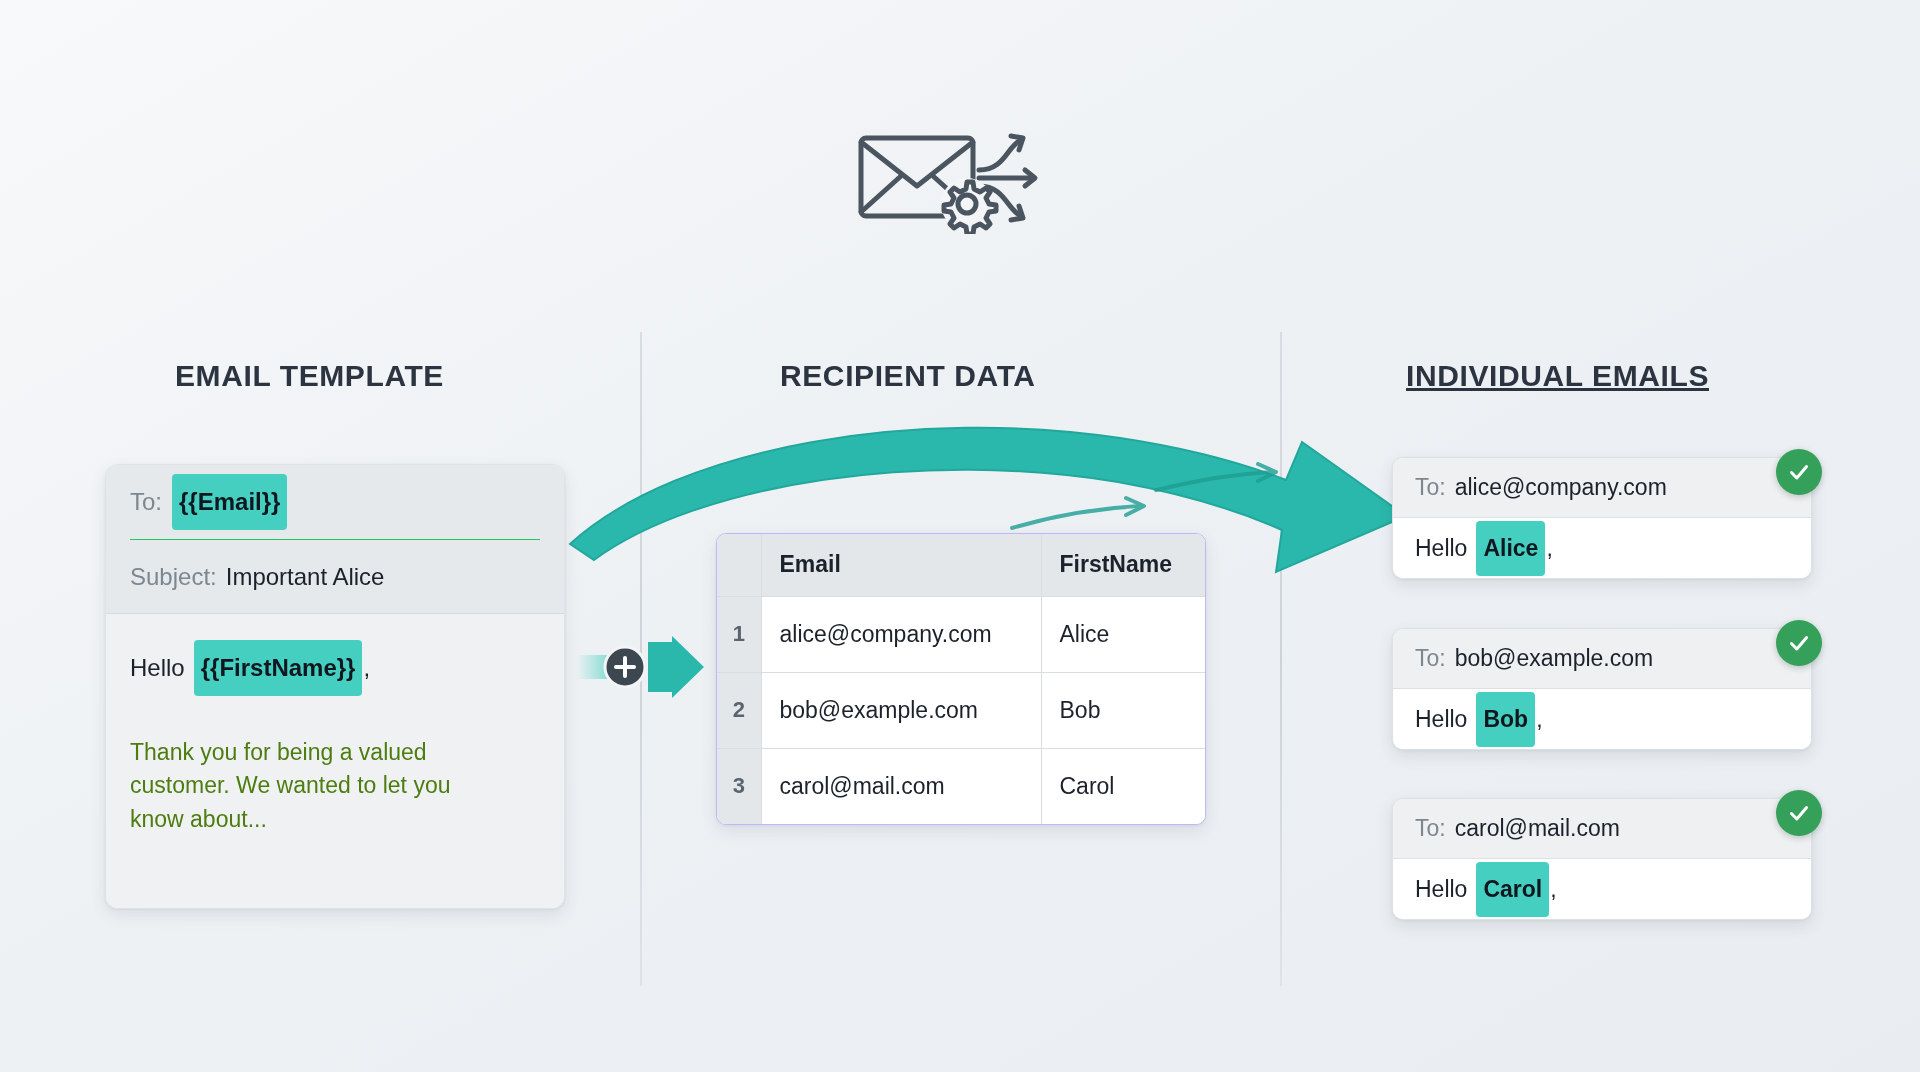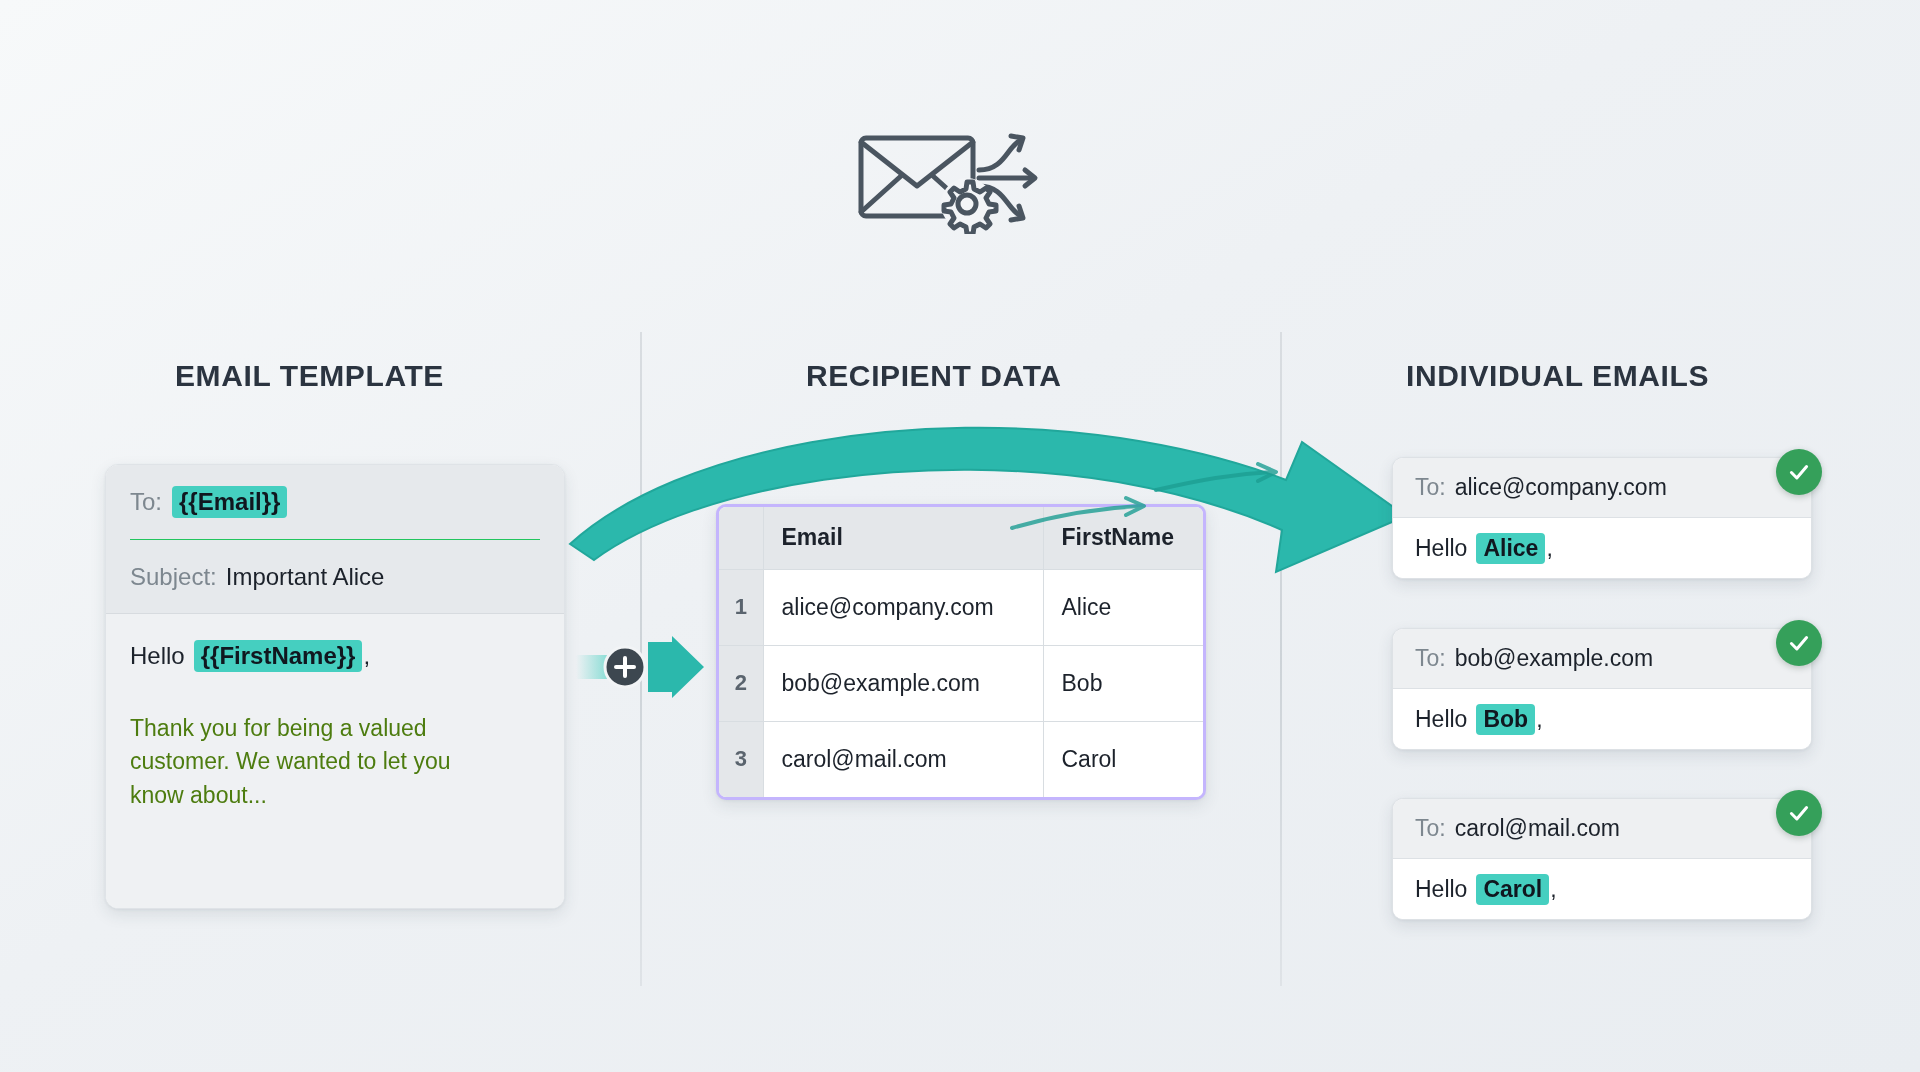--- a/index.html
+++ b/index.html
@@ -34,22 +34,22 @@
   
   .col-heading {
     position: absolute;
     font-size: 30px;
     font-weight: bold;
     letter-spacing: 0.6px;
     color: #2b3440;
     white-space: nowrap;
   }
   #heading-template   { left: 175px;  top: 315px; }
-  #heading-recipients { left: 806px;  top: 315px; }
-  #heading-emails     { left: 1406px; top: 315px; }
+  #heading-recipients { left: 780px;  top: 315px; }
+  #heading-emails     { left: 1406px; top: 315px; text-decoration: underline; }
 
   
   .divider {
     position: absolute;
     width: 2px;
     top: 288px;
     height: 654px;
     background: linear-gradient(180deg, #d9dde1 0%, #cdd3d8 50%, #dfe3e7 100%);
   }
   #divider-left  { left: 640px; }
@@ -105,42 +105,42 @@
     line-height: 1.45;
     color: #4d7c0f;
     max-width: 375px;
   }
 
   .token {
     background: #45cfc0;
     color: #10171f;
     font-weight: bold;
     border-radius: 4px;
-    padding: 2px 7px;
+    padding: 14px 7px;
     margin: 0 1px;
     display: inline-block;
   }
 
   
   #connector {
     position: absolute;
     left: 576px;
     top: 592px;
     width: 140px;
     height: 62px;
   }
 
   
   #recipient-table {
     position: absolute;
     left: 716px;
-    top: 460px;
+    top: 489px;
     width: 490px;
     background: #fdfdfe;
-    border: 3px solid #c4b5fd;
+    border: 1px solid #c4b5fd;
     border-radius: 10px;
     box-shadow: 0 6px 16px rgba(40,55,70,0.10), 0 1px 3px rgba(40,55,70,0.06);
     overflow: hidden;
     border-collapse: collapse;
   }
   #recipient-table table {
     width: 100%;
     border-collapse: collapse;
   }
   #recipient-table th, #recipient-table td {

